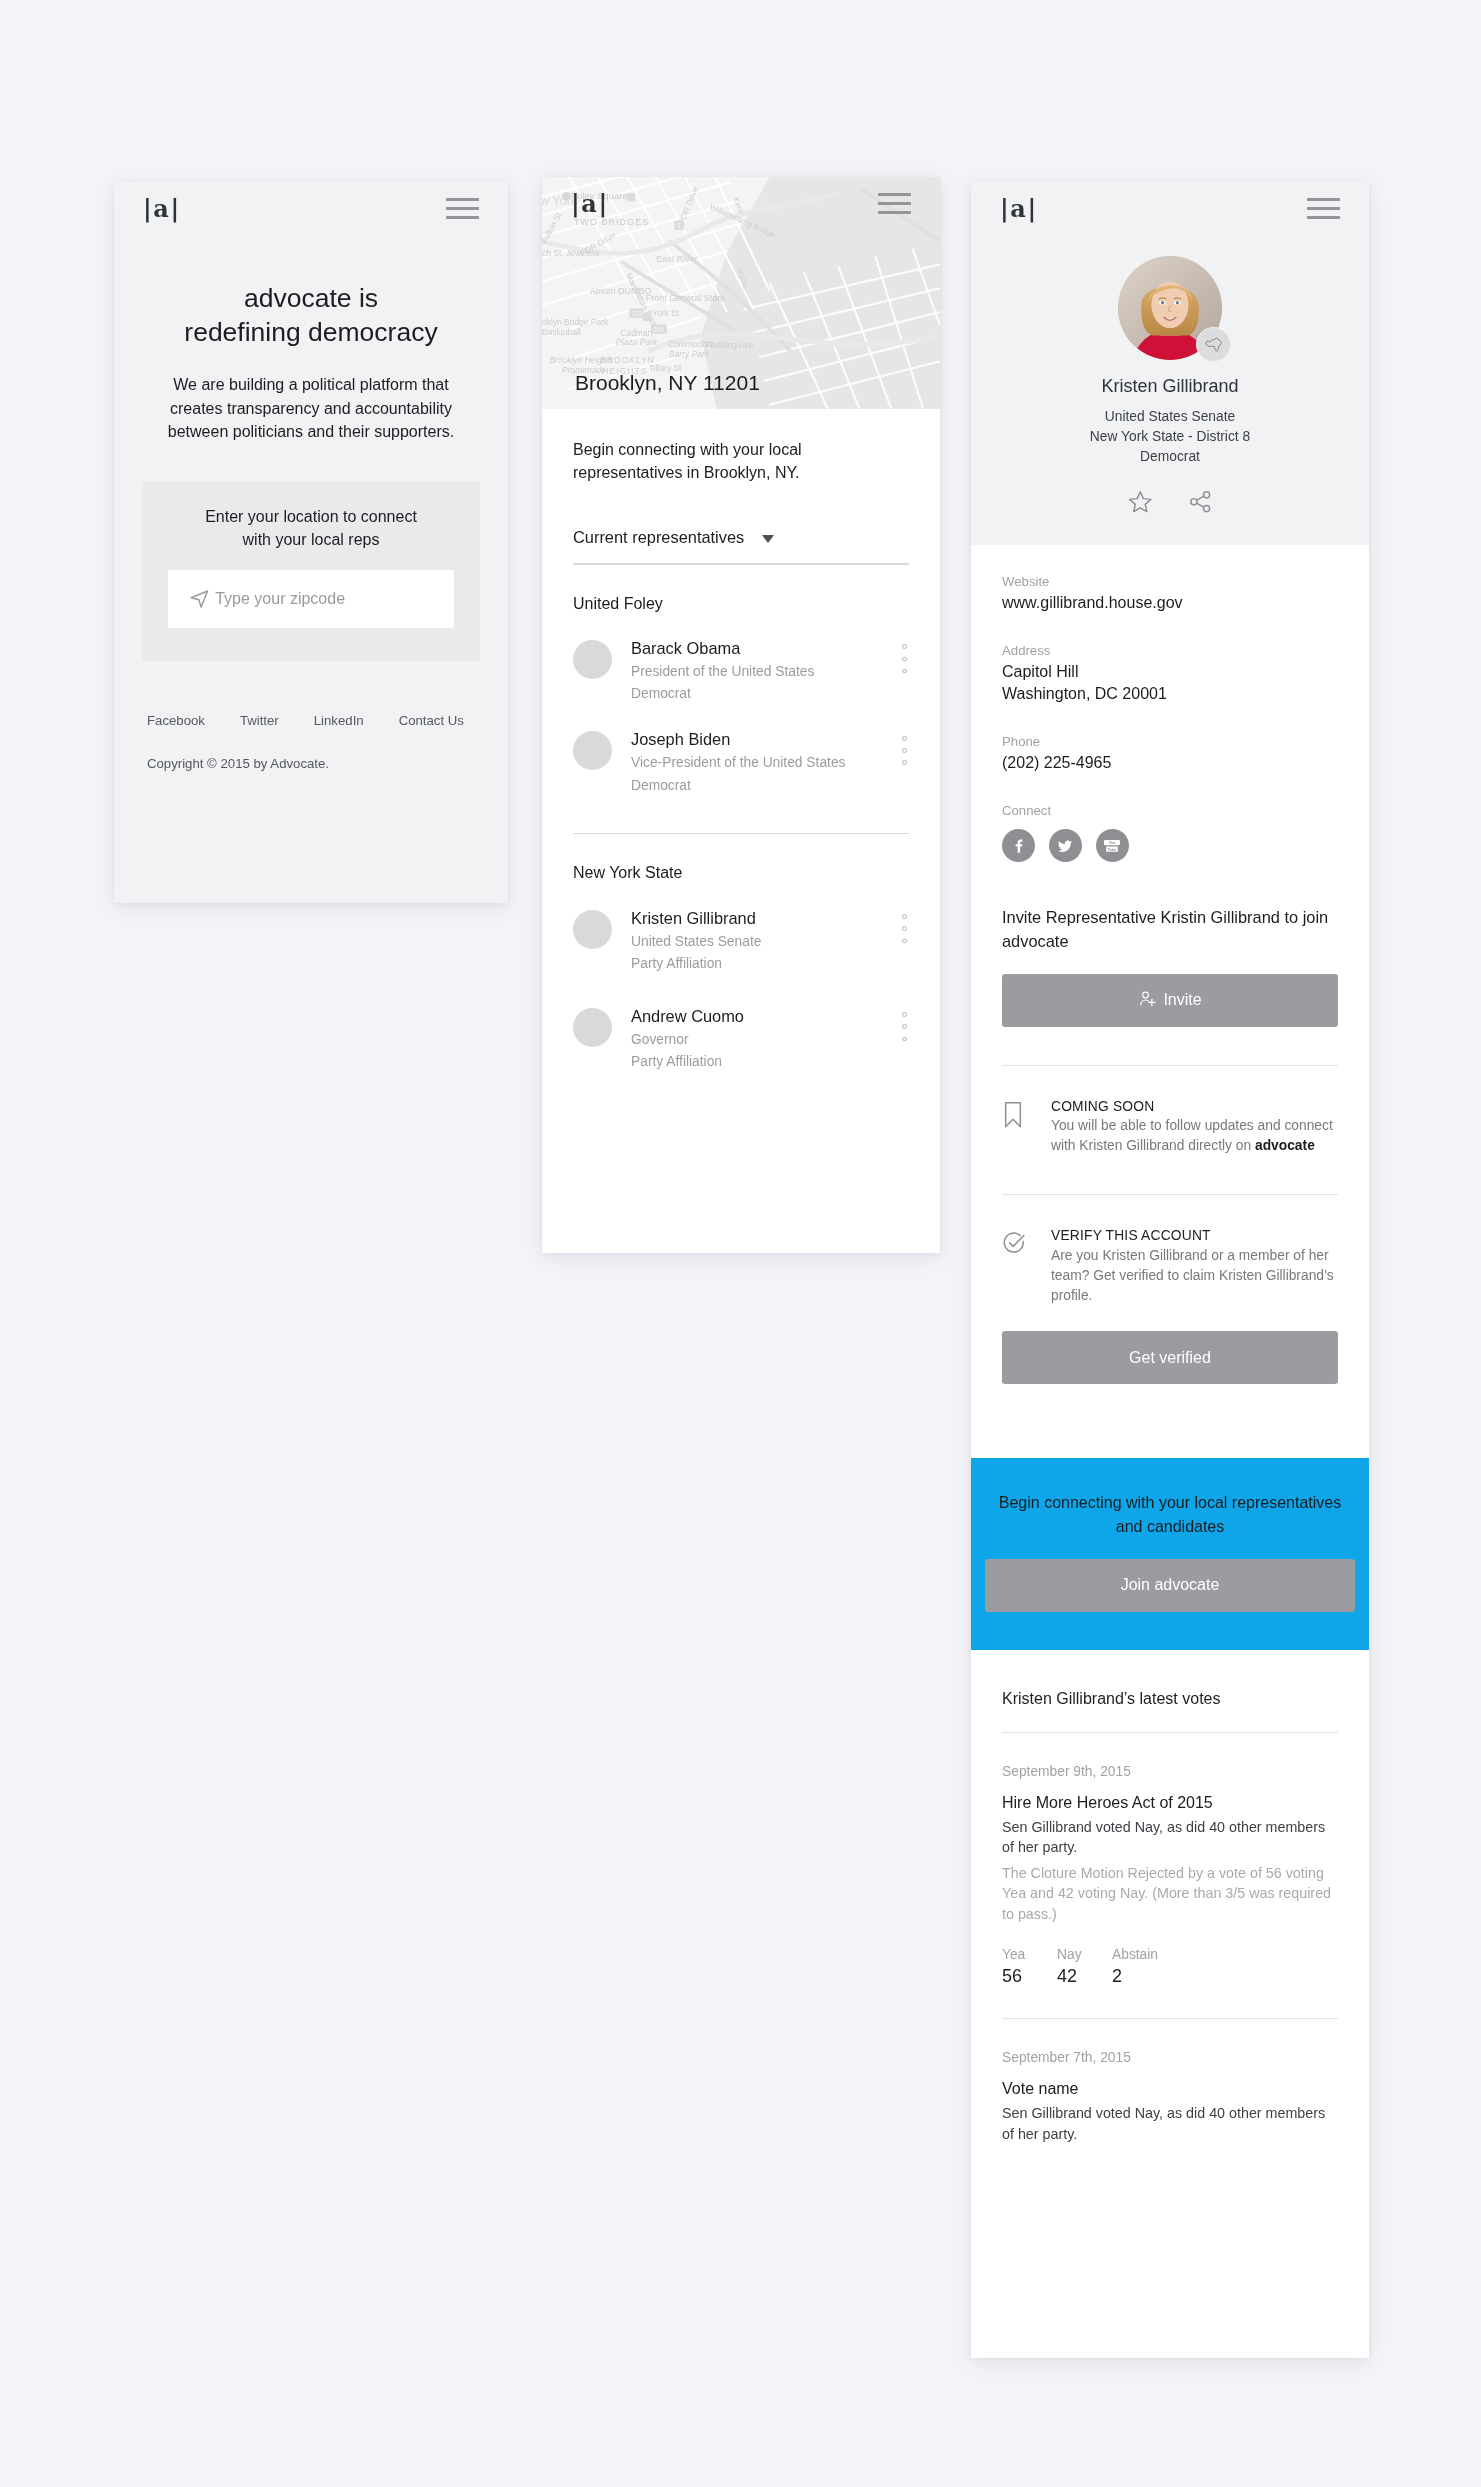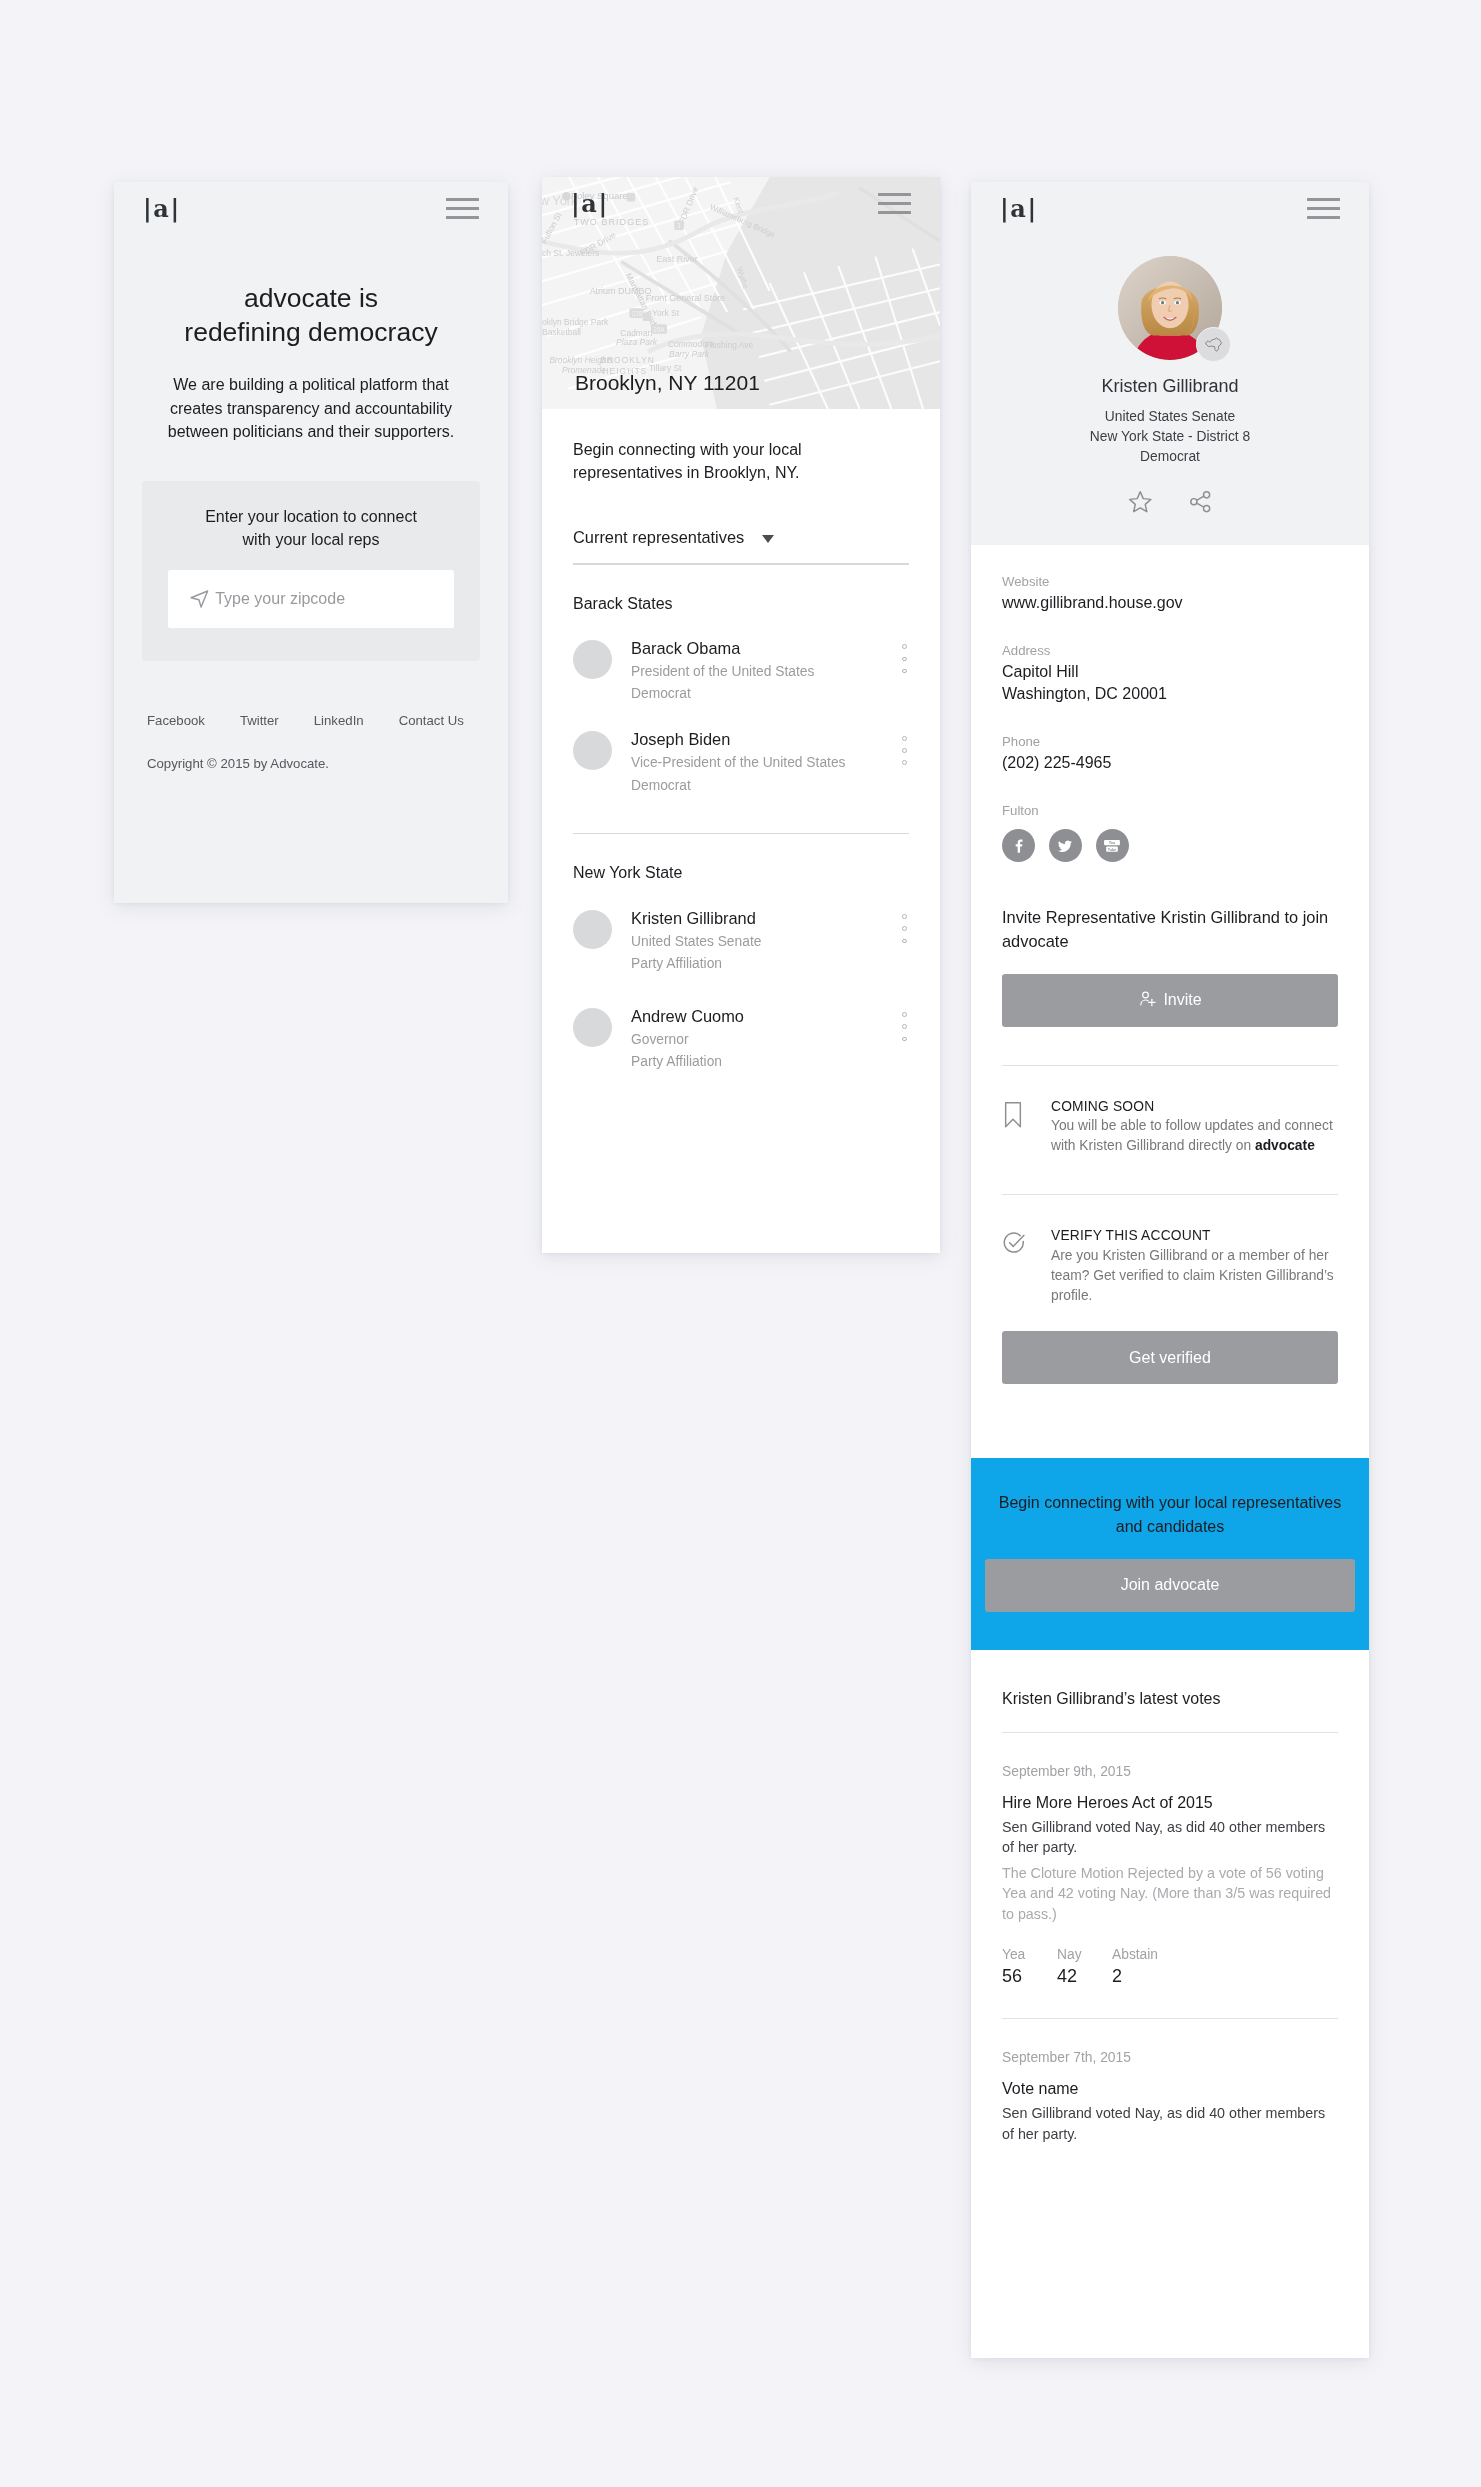--- a/index.html
+++ b/index.html
@@ -360,21 +360,21 @@
 
     <div class="p2-body">
       <p class="p2-intro">Begin connecting with your local representatives in Brooklyn, NY.</p>
 
       <div class="p2-select">
         <span>Current representatives</span>
         <span class="caret"></span>
       </div>
       <div class="rule"></div>
 
-      <div class="group-title">Barack States</div>
+      <div class="group-title">United Foley</div>
 
       <div class="rep">
         <div class="rep-av"></div>
         <div class="rep-txt">
           <div class="rep-name">Barack Obama</div>
           <div class="rep-line">President of the United States</div>
           <div class="rep-line">Democrat</div>
         </div>
         <div class="kebab">
             <i></i>
@@ -533,21 +533,21 @@
           <div>Washington, DC 20001</div>
         </div>
       </div>
 
       <div class="kv">
         <div class="kv-label">Phone</div>
         <div class="kv-val">(202) 225-4965</div>
       </div>
 
       <div class="kv">
-        <div class="kv-label">Fulton</div>
+        <div class="kv-label">Connect</div>
         <div class="socials">
           <div class="soc">
             <svg width="16" height="16" viewBox="0 0 24 24" fill="#ffffff">
               <path d="M13.6 22V12.9h3l.45-3.5h-3.45V7.17c0-1 .28-1.7 1.73-1.7H17.2V2.35C16.88 2.3 15.78 2.2 14.5 2.2c-2.68 0-4.5 1.63-4.5 4.63V9.4H7v3.5h3V22z"></path>
             </svg>
           </div>
           <div class="soc">
             <svg width="16" height="16" viewBox="0 0 24 24" fill="#ffffff">
               <path d="M22.5 5.9c-.8.35-1.6.58-2.5.69a4.3 4.3 0 0 0 1.9-2.37c-.84.5-1.77.85-2.75 1.05a4.32 4.32 0 0 0-7.37 3.94A12.27 12.27 0 0 1 2.9 4.7a4.32 4.32 0 0 0 1.34 5.77c-.7-.02-1.37-.22-1.95-.54v.05a4.32 4.32 0 0 0 3.47 4.24c-.65.18-1.34.2-1.96.08a4.33 4.33 0 0 0 4.04 3A8.68 8.68 0 0 1 1.5 19.1a12.24 12.24 0 0 0 6.63 1.94c7.95 0 12.3-6.6 12.3-12.3v-.56c.85-.6 1.58-1.38 2.07-2.28z"></path>
             </svg>

